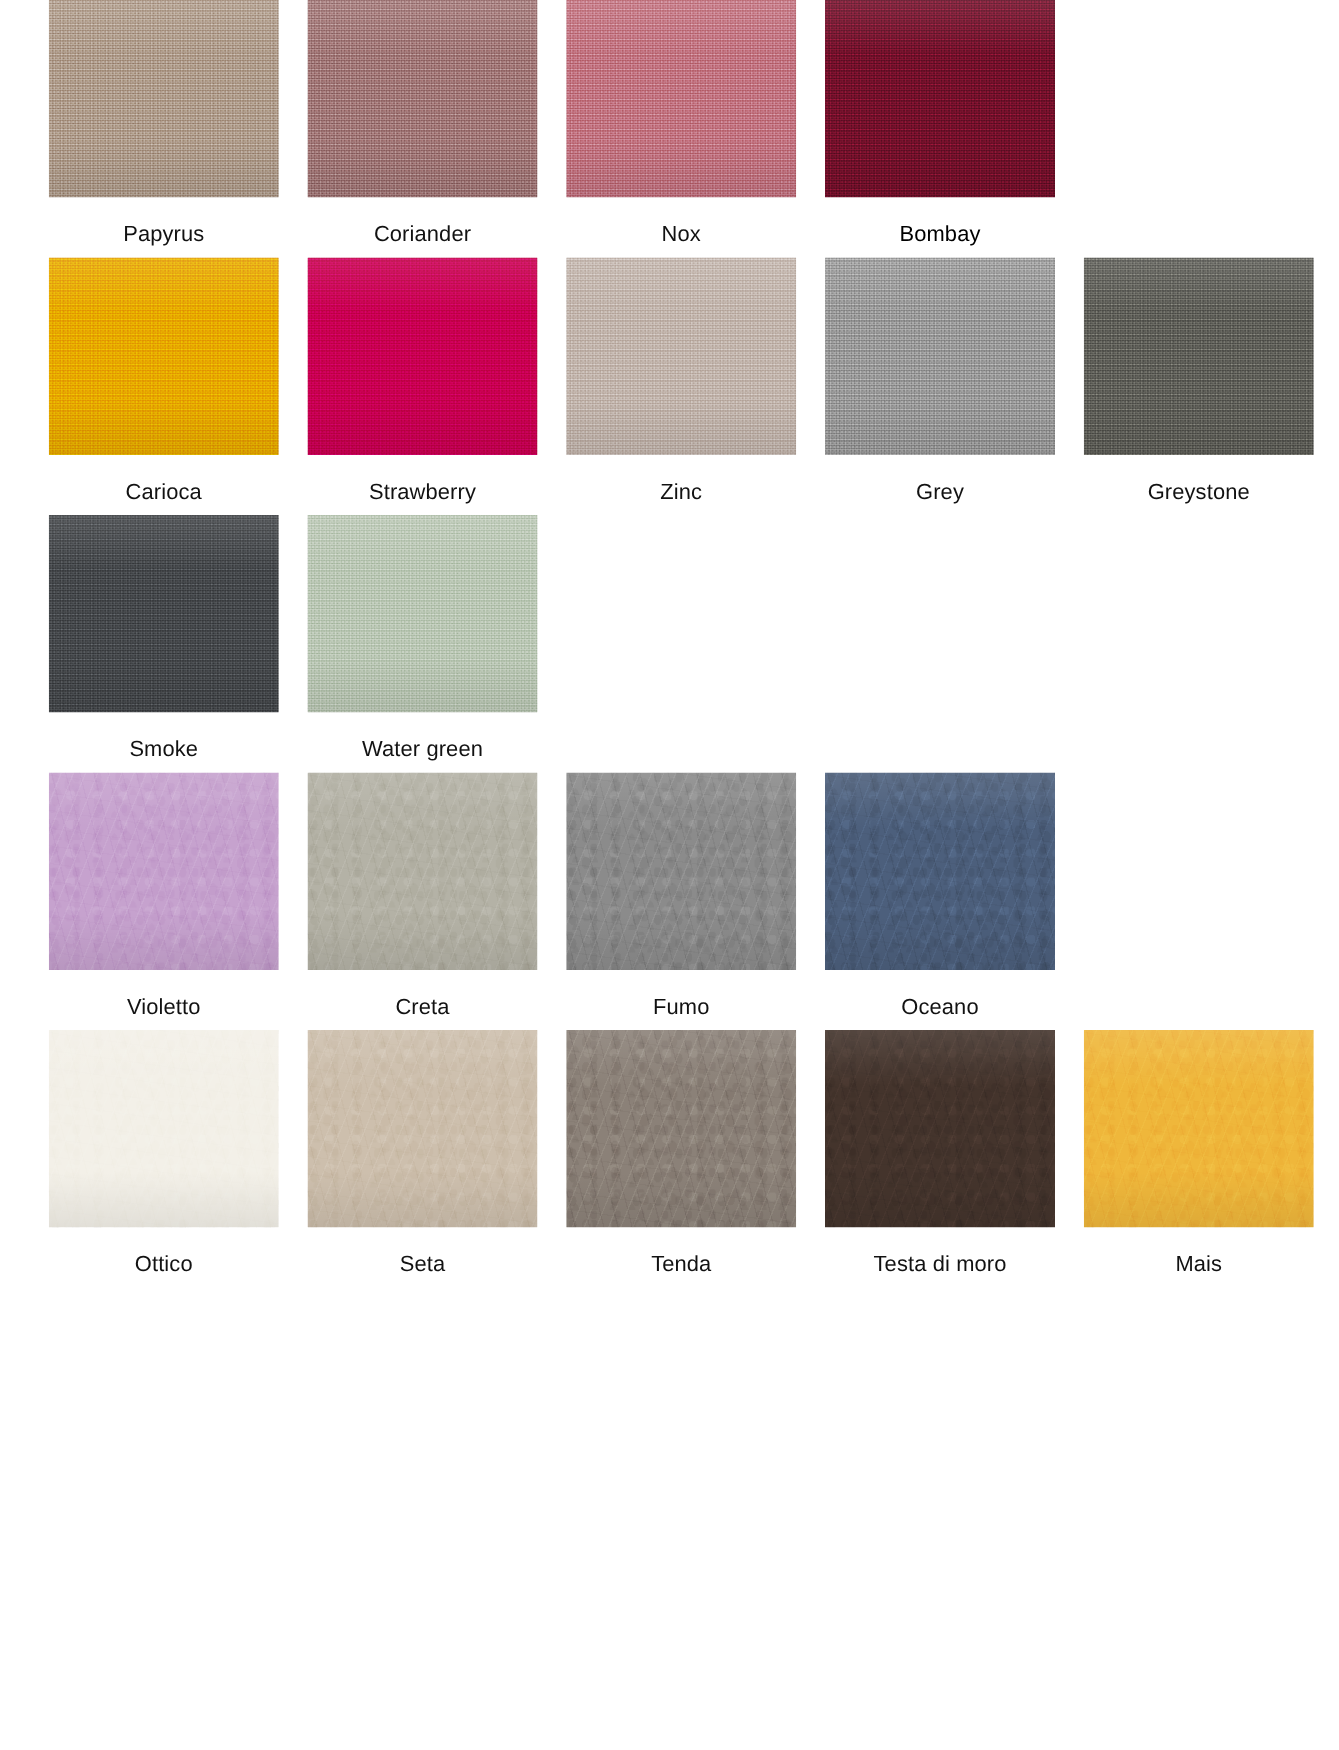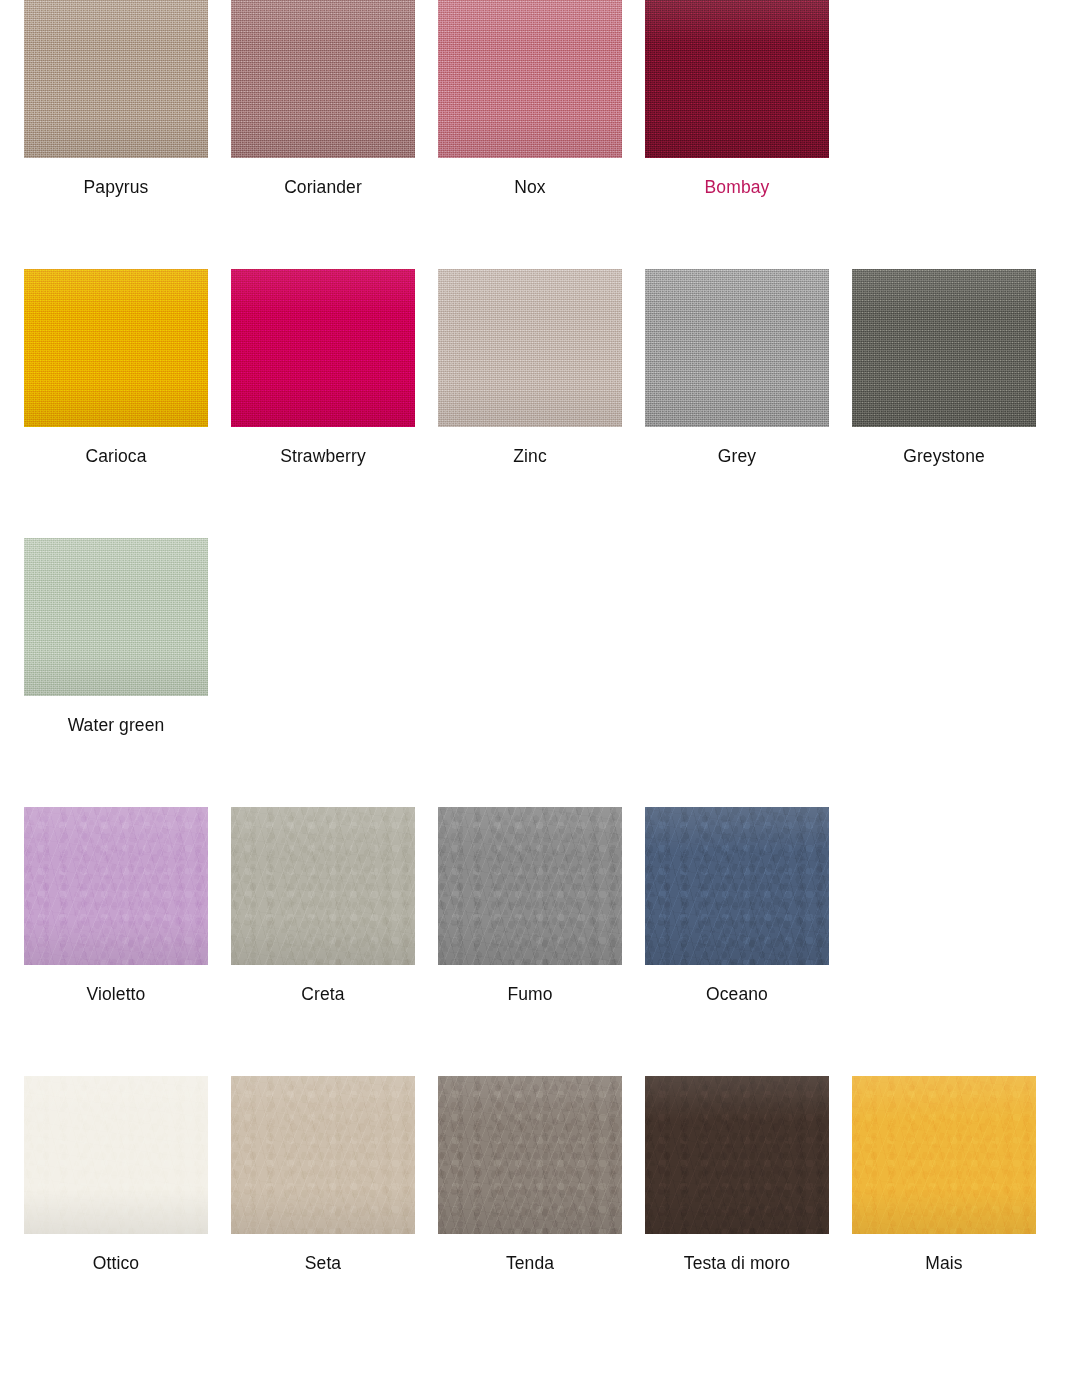--- a/index.html
+++ b/index.html
@@ -25,22 +25,22 @@
     height: 1400px;
     padding: 0;
   }
 
   .swatch-row {
     position: relative;
     display: flex;
     flex-direction: row;
     justify-content: flex-start;
     align-items: flex-start;
-    height: 269px;
-    padding-left: 24px;
+    height: 206px;
+    padding-left: 39px;
   }
 
   .swatch-cell {
     width: 184px;
     margin-right: 23px;
     display: flex;
     flex-direction: column;
     align-items: center;
   }
 
@@ -199,21 +199,21 @@
       </div>
       <div class="swatch-cell">
         <div class="chip-wrap">
           <div class="chip texture-fabric">
             <div class="chip-color" style="background: rgb(109, 15, 40);"></div>
             <div class="chip-grain"></div>
             <div class="chip-speckle"></div>
             <div class="chip-shade"></div>
           </div>
         </div>
-        <div class="chip-label" style="color: #be185d; text-align: center;">Bombay</div>
+        <div class="chip-label" style="color: #000000; text-align: center;">Bombay</div>
       </div>
     </div>
     <div class="swatch-row">
       <div class="swatch-cell">
         <div class="chip-wrap">
           <div class="chip texture-fabric">
             <div class="chip-color" style="background: rgb(230, 164, 0);"></div>
             <div class="chip-grain"></div>
             <div class="chip-speckle"></div>
             <div class="chip-shade"></div>
@@ -263,20 +263,31 @@
             <div class="chip-shade"></div>
           </div>
         </div>
         <div class="chip-label" style="color: rgb(18, 18, 18);">Greystone</div>
       </div>
     </div>
     <div class="swatch-row">
       <div class="swatch-cell">
         <div class="chip-wrap">
           <div class="chip texture-fabric">
+            <div class="chip-color" style="background: rgb(66, 69, 72);"></div>
+            <div class="chip-grain"></div>
+            <div class="chip-speckle"></div>
+            <div class="chip-shade"></div>
+          </div>
+        </div>
+        <div class="chip-label" style="color: rgb(18, 18, 18);">Smoke</div>
+      </div>
+      <div class="swatch-cell">
+        <div class="chip-wrap">
+          <div class="chip texture-fabric">
             <div class="chip-color" style="background: rgb(182, 196, 176);"></div>
             <div class="chip-grain"></div>
             <div class="chip-speckle"></div>
             <div class="chip-shade"></div>
           </div>
         </div>
         <div class="chip-label" style="color: rgb(18, 18, 18);">Water green</div>
       </div>
     </div>
     <div class="swatch-row">

